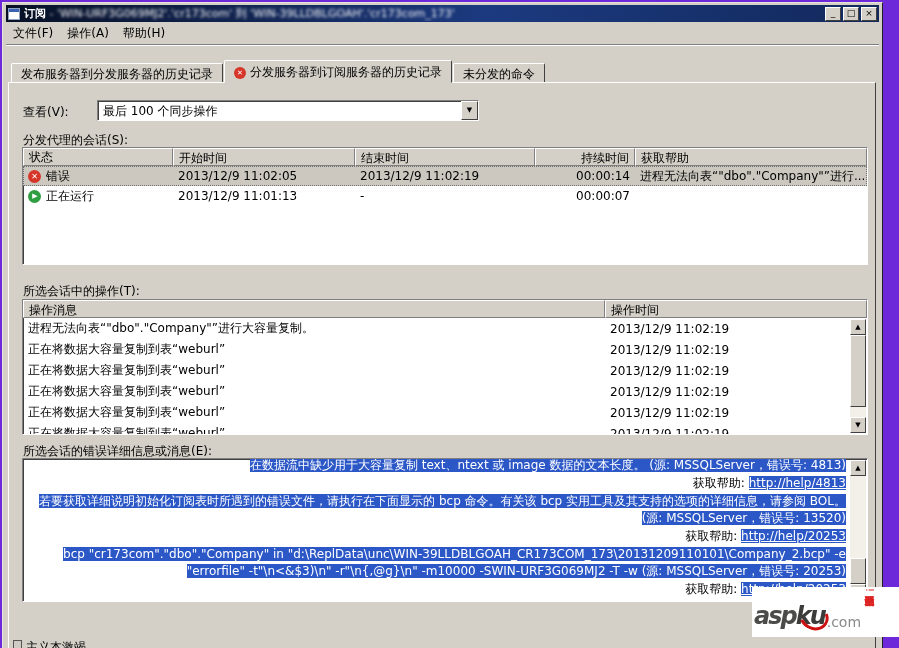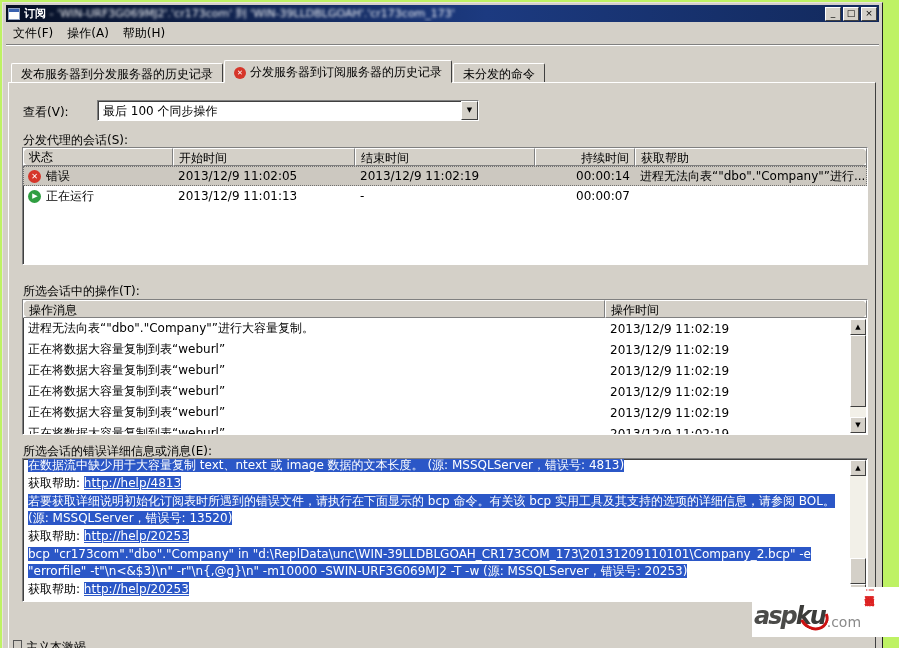--- a/index.html
+++ b/index.html
@@ -1,17 +1,17 @@
 <!DOCTYPE html>
 <html><head>
 <meta charset="utf-8">
 <style>
   * { margin:0; padding:0; box-sizing:border-box; }
   body { background:#fff; }
-  .page { position:relative; width:899px; height:648px; background:#bef264; overflow:hidden;
+  .page { position:relative; width:899px; height:648px; background:#6d28d9; overflow:hidden;
           font-family:"DejaVu Sans","Liberation Sans",sans-serif; font-size:12px; color:#000; }
 
   
   .window { position:absolute; left:2px; top:2px; width:881px; height:700px; background:#d4d0c8;
             border-top:1px solid #e8e4dc; border-left:1px solid #e8e4dc;
             border-right:1px solid #202020; }
   .titlebar { position:absolute; left:3px; top:2px; right:3px; height:17px;
               background:linear-gradient(90deg,#060f24,#1c3a80 55%,#12295c);
               display:flex; align-items:center; padding:0 2px; }
   .title-icon { width:12px; height:12px; margin-right:4px; background:#fff;
@@ -49,21 +49,21 @@
            box-shadow:inset 1px 1px 0 #404040; display:flex; }
   .combo-text { flex:1; padding:2px 5px; white-space:nowrap; overflow:hidden; }
   .combo-btn { width:17px; background:#d4d0c8; border:1px solid; border-color:#fff #404040 #404040 #fff;
                font-size:7px; line-height:16px; text-align:center; color:#000; }
 
   
   .grid { position:absolute; background:#fff; border:1px solid; border-color:#808080 #fff #fff #808080;
           box-shadow:inset 1px 1px 0 #404040; overflow:hidden; }
   .sessions-grid { left:13px; top:64px; width:846px; height:118px; }
   .ops-grid { left:13px; top:216px; width:846px; height:136px; }
-  .grid-header { display:flex; height:18px; background:#d4d0c8;border-radius:7px; }
+  .grid-header { display:flex; height:18px; background:#d4d0c8; }
   .hcell { border-top:1px solid #fff; border-left:1px solid #fff;
            border-right:1px solid #808080; border-bottom:1px solid #808080;
            padding:1px 5px; overflow:hidden; white-space:nowrap; flex:0 0 auto; }
   .grid-row { display:flex; height:20px; align-items:center; }
   .cell { padding:0 5px; overflow:hidden; white-space:nowrap; flex:0 0 auto; }
   .c-status { width:150px; display:flex; align-items:center; }
   .c-start { width:182px; } .c-end { width:180px; }
   .c-dur { width:100px; text-align:right; } .c-err { flex:1 1 auto; }
   .row-selected { background:#ccc8c0; outline:1px dotted #707070; outline-offset:-1px; }
   .ops-grid .grid-row { height:21px; margin-right:16px; }
@@ -88,21 +88,21 @@
   .thumb-ops { top:16px; height:72px; }
   .thumb-details { bottom:16px; height:26px; }
 
   
   .details-box { position:absolute; left:13px; top:375px; width:846px; height:144px; background:#fff;
                  border:1px solid; border-color:#808080 #fff #fff #808080;
                  box-shadow:inset 1px 1px 0 #404040; overflow:hidden; }
   .details-content { position:absolute; left:1px; top:1px; right:17px; bottom:1px;
                      padding:0 4px; overflow:hidden; line-height:17px; margin-top:-3px;
                      word-wrap:break-word; }
-  .entry { margin-bottom:1px; }
+  .entry { margin-bottom:1px;text-align:right; }
   .hl { background:#2b57c7; color:#fff; }
   .hl-link { background:#2b57c7; color:#fff; text-decoration:underline; cursor:pointer; }
 
   
   .footer-partial { position:absolute; left:10px; top:636px; height:14px; overflow:hidden;
                     display:flex; align-items:flex-start; gap:4px; z-index:4; }
   .f-icon { width:9px; height:9px; margin-top:1px; border:1px solid #555; background:#cfcbc3; flex:0 0 auto; }
   .watermark { position:absolute; left:752px; top:587px; width:147px; height:50px; background:#fff;
                z-index:10; display:flex; align-items:flex-end; padding:1px 2px; }
   .wm-brand { font-style:italic; font-weight:bold; font-size:24px; line-height:40px;

